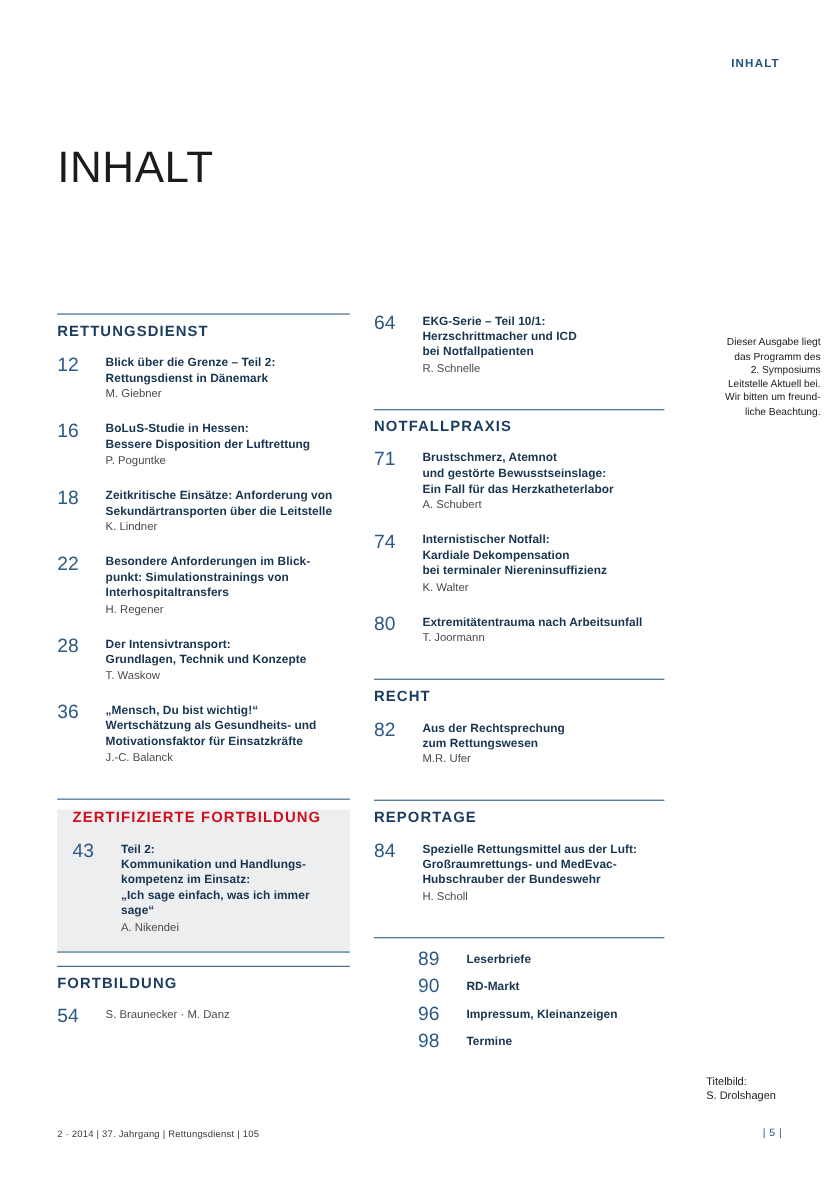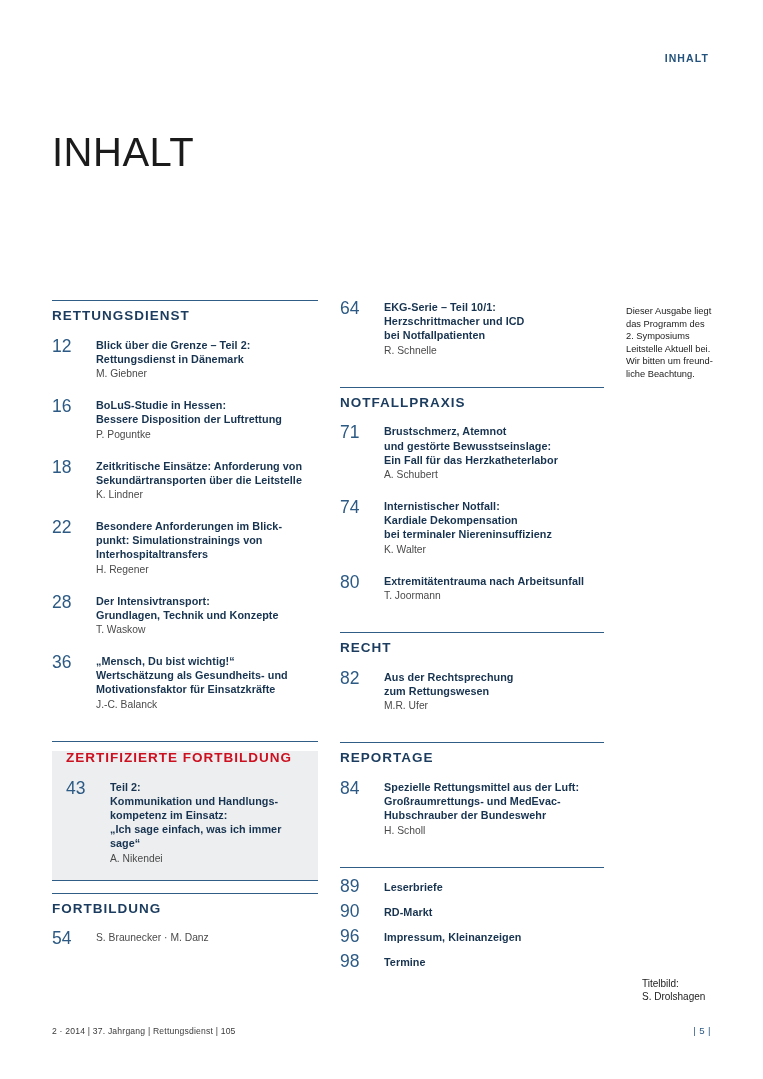--- a/index.html
+++ b/index.html
@@ -35,25 +35,25 @@
     font-size: 40px;
     font-weight: 300;
     letter-spacing: 0.5px;
     color: #1b1b1b;
     font-family: "Liberation Sans", sans-serif;
   }
 
   
   .col {
     position: absolute;
-    top: 300px;
+    top: 285px;
   }
   .col-left  { left: 52px;  width: 266px; }
   .col-mid   { left: 340px; width: 264px; }
-  .col-right { left: 626px; width: 120px; top: 305px; }
+  .col-right { left: 626px; width: 120px; top: 305px; text-align: right; }
 
   
   .section { margin-bottom: 0; }
 
   .rule {
     height: 0;
     border-top: 1.6px solid #2f5d85;
     margin: 0;
   }
 
@@ -95,21 +95,21 @@
   }
   .entry-author {
     font-size: 10.3px;
     font-weight: normal;
     color: #4a4a4a;
     line-height: 14px;
     margin-top: 1px;
   }
 
   
-  .entry.compact { margin-bottom: 9px; }
+  .entry.compact { margin-bottom: 9px; margin-left: 40px; }
   .entry.compact .entry-page { font-size: 17.5px; }
   .entry.compact .entry-title { padding-top: 2px; }
 
   
   .box-highlight {
     background: #eceef0;
     padding: 0 0 2px 0;
     margin: 0;
   }
   .box-highlight .section-title {

